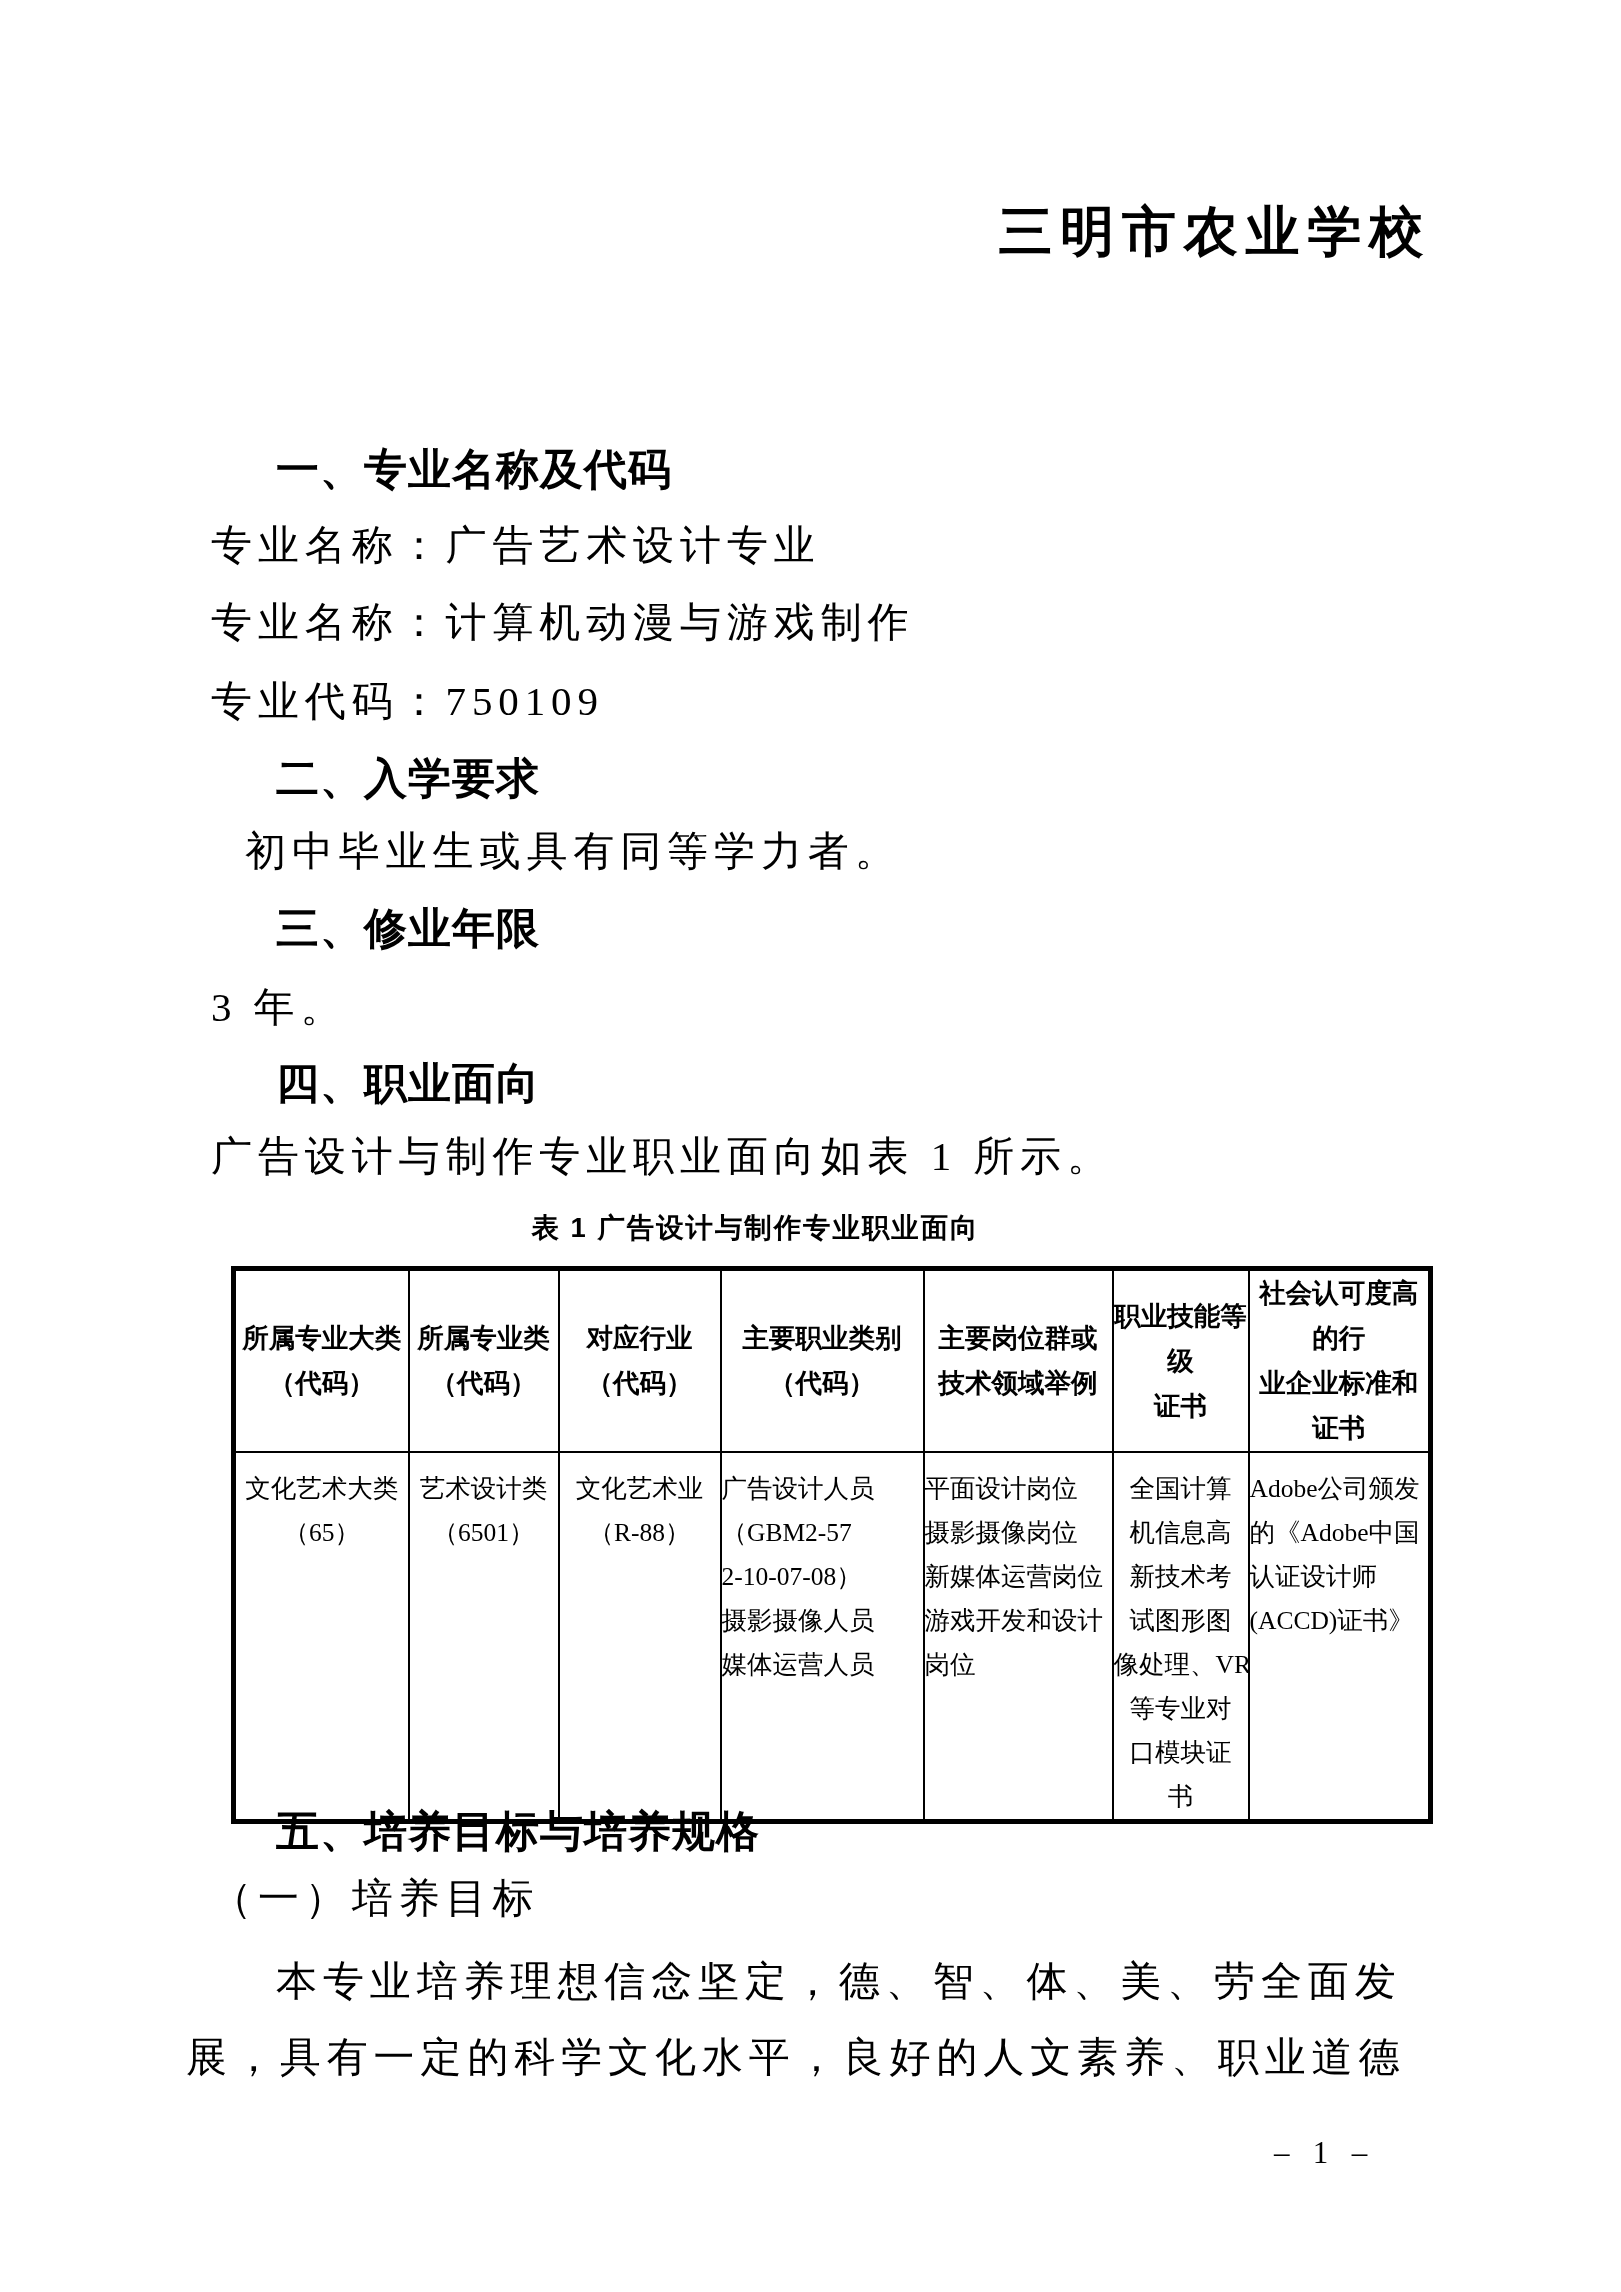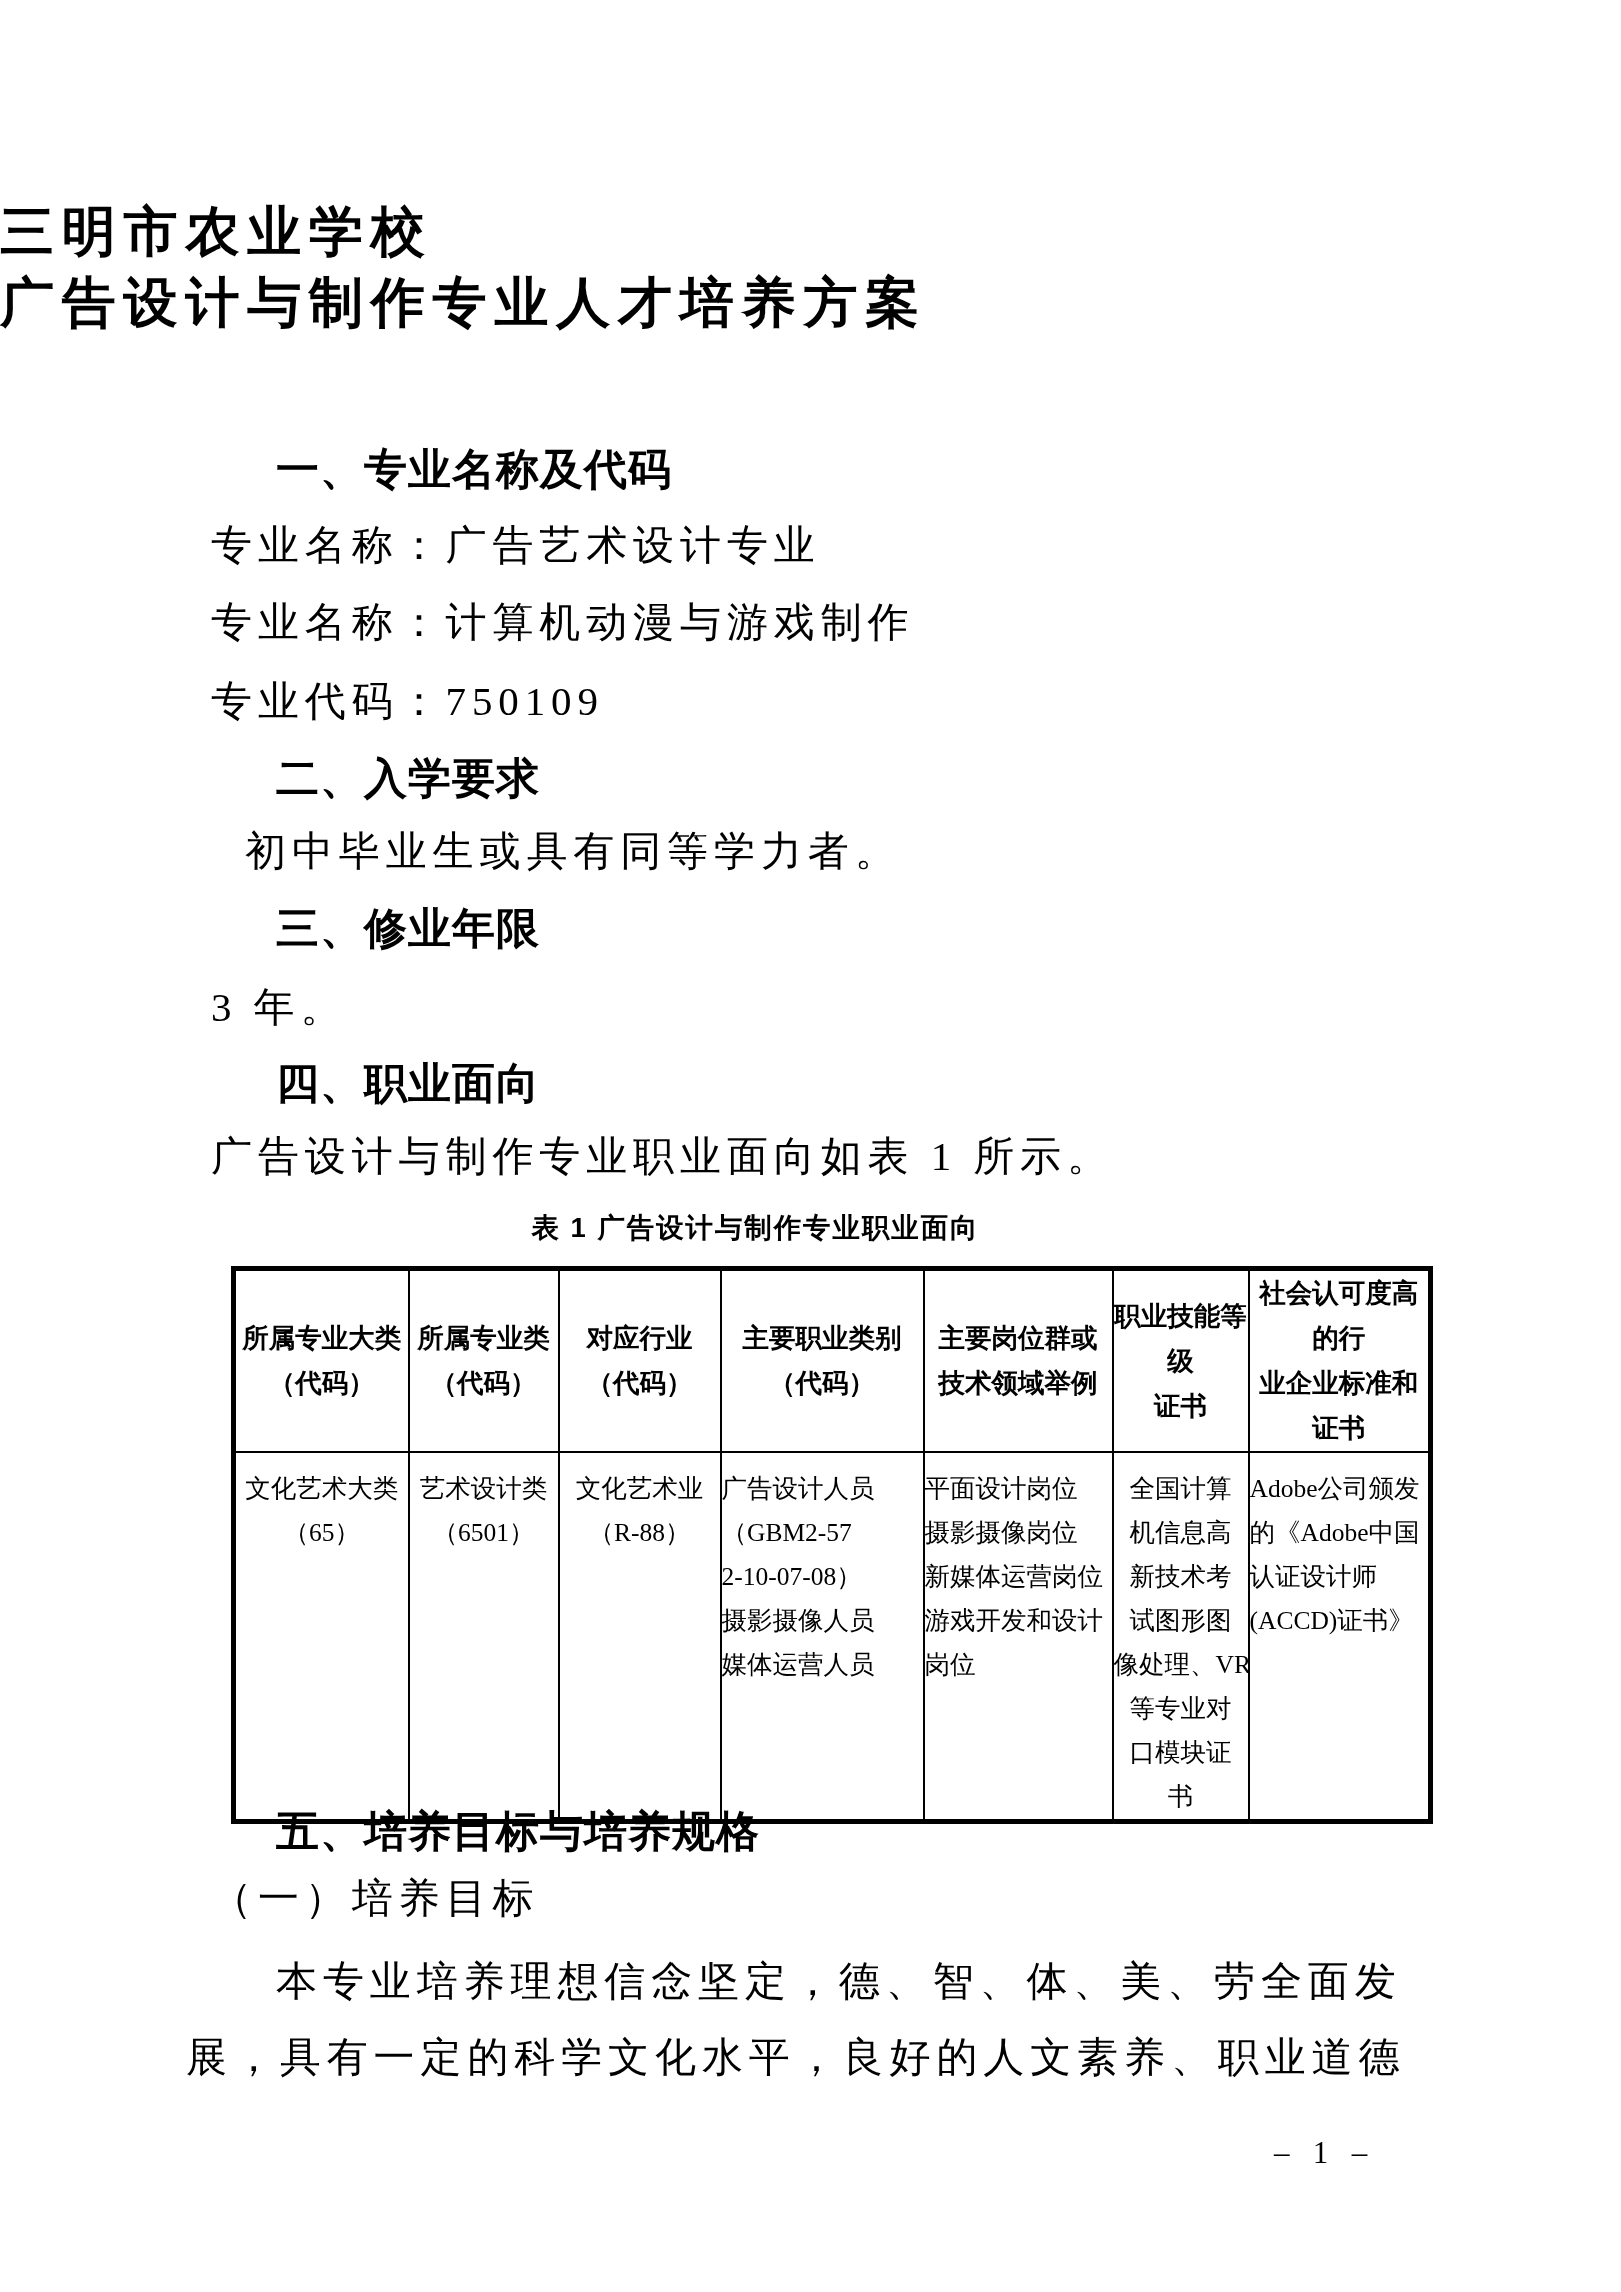--- a/index.html
+++ b/index.html
@@ -2,21 +2,21 @@
 <html><head>
 <meta charset="utf-8">
 <style>
   html,body { margin:0; padding:0; background:#ffffff; }
   .page {
     position:relative; width:1621px; height:2293px;
     background:#ffffff; color:#000; overflow:hidden;
     font-family:"Liberation Serif","DejaVu Serif",serif;
   }
   .title {
-    position:absolute; left:0; width:1431px; text-align:left;
+    position:absolute; left:0; width:1431px; text-align:right;
     font-family:"Liberation Sans","DejaVu Sans",sans-serif;
     font-weight:bold; font-size:54px; letter-spacing:7.8px; white-space:nowrap;
   }
   .t1 { top:196px; }
   .t2 { top:267px; }
   .line { position:absolute; white-space:nowrap; }
   .hei {
     font-family:"Liberation Sans","DejaVu Sans",sans-serif;
     font-weight:bold; font-size:43px; letter-spacing:1px;
   }
@@ -60,21 +60,20 @@
     font-size:31px; letter-spacing:7.8px;
     font-family:"Liberation Serif","DejaVu Serif",serif;
   }
 </style>
 </head>
 <body>
 
 <div class="page">
 
   <div class="title t1">三明市农业学校</div>
-  <div class="title t2">广告设计与制作专业人才培养方案</div>
 
   <div class="line hei" style="left:276px; top:441px;">一、专业名称及代码</div>
   <div class="line kai" style="left:211px; top:518px;">专业名称：广告艺术设计专业</div>
   <div class="line kai" style="left:211px; top:595px;">专业名称：计算机动漫与游戏制作</div>
   <div class="line kai" style="left:211px; top:674px;">专业代码：750109</div>
 
   <div class="line hei" style="left:276px; top:750px;">二、入学要求</div>
   <div class="line kai" style="left:211px; top:824px;margin-left:34px;">初中毕业生或具有同等学力者。</div>
 
   <div class="line hei" style="left:276px; top:900px;">三、修业年限</div>

